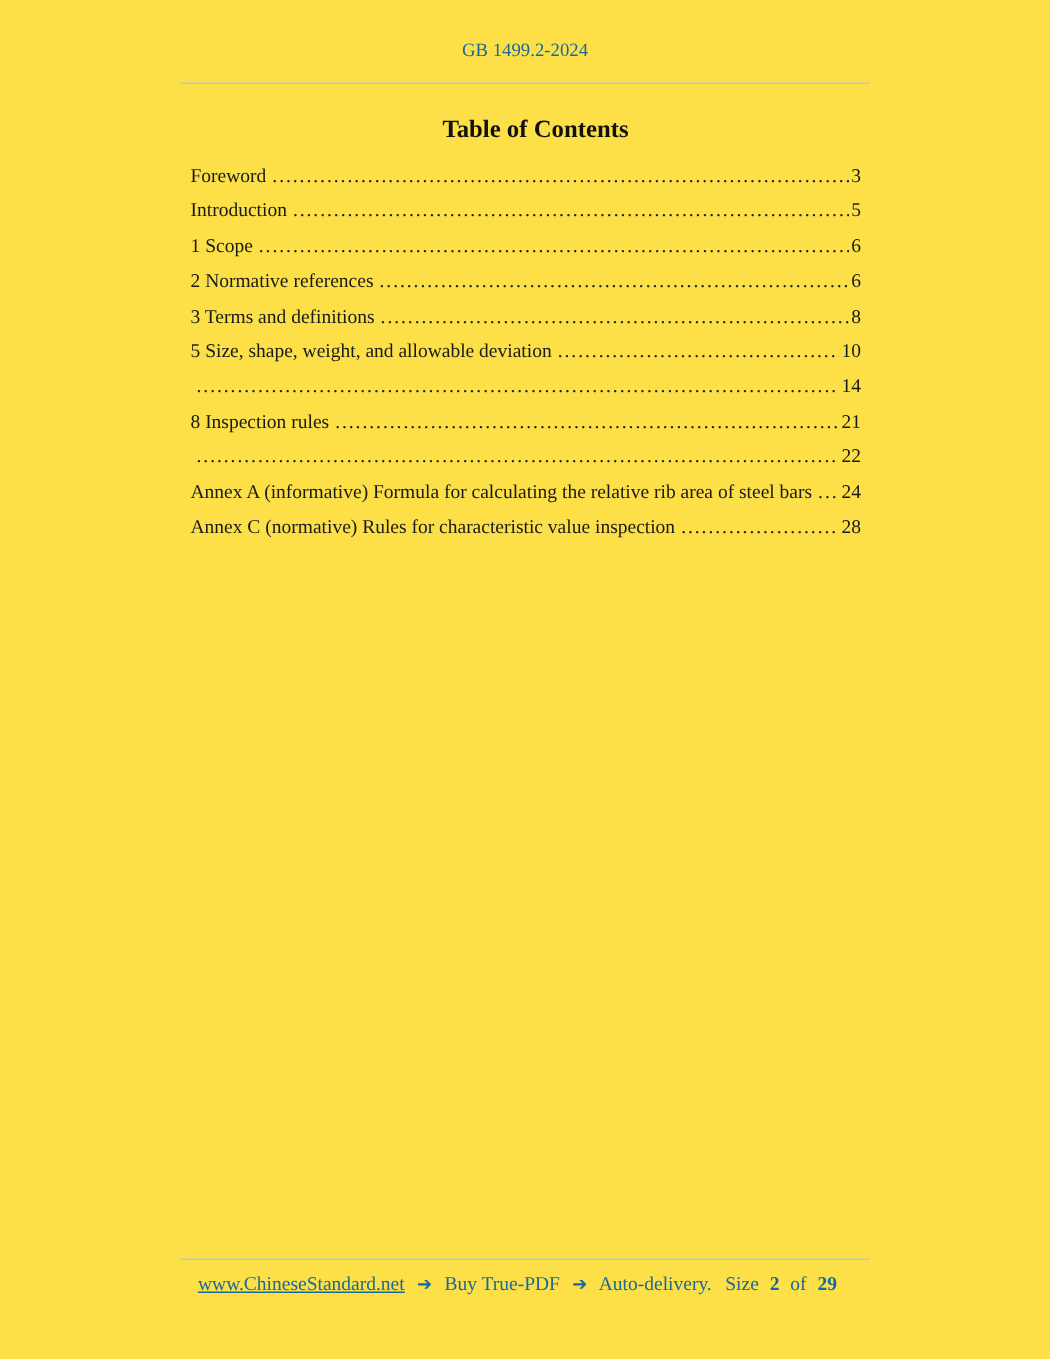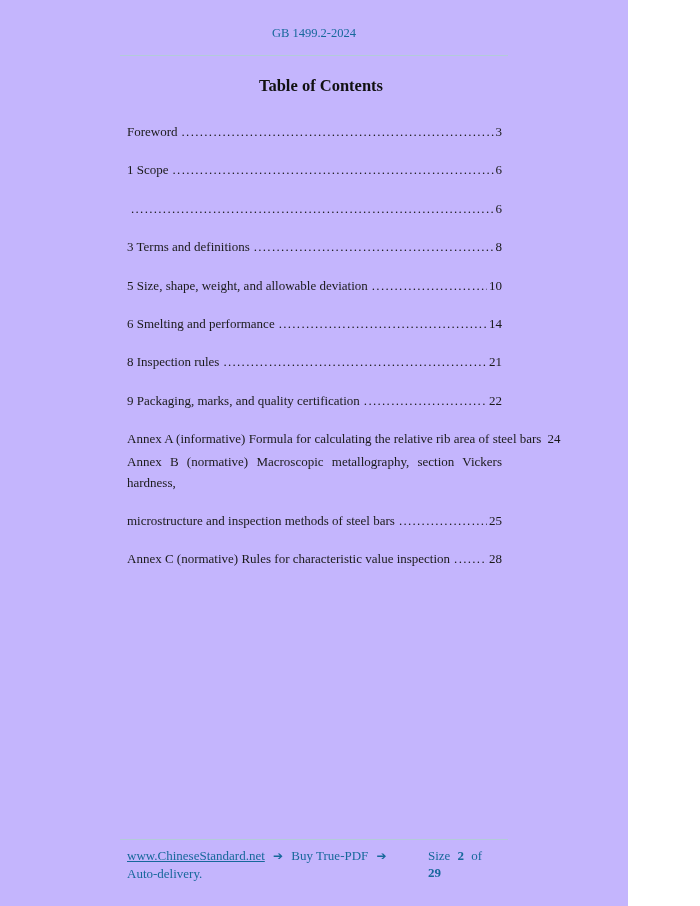--- a/index.html
+++ b/index.html
@@ -2,23 +2,23 @@
 <html><head>
 <meta charset="utf-8">
 <style>
   html, body {
     margin: 0;
     padding: 0;
     background: #ffffff;
   }
   .page {
     position: relative;
-    width: 628px;
+    width: 700px;
     height: 906px;
-    background: #c4b5fd;
+    background: #fde047;
     font-family: "Liberation Serif", "DejaVu Serif", serif;
     color: #1a1a1a;
     overflow: hidden;
   }
   
   .header-text {
     position: absolute;
     top: 26px;
     left: 0;
     right: 0;
@@ -53,21 +53,20 @@
     position: absolute;
     top: 105px;
     left: 127px;
     right: 126px;
     font-size: 13px;
     line-height: 23.4px;
   }
   .toc-line {
     display: flex;
     align-items: flex-start;
-    margin-top: 15px;
   }
   .toc-label {
     white-space: nowrap;
   }
   .toc-justified {
     text-align: justify;
     text-align-last: justify;
     line-height: 21.5px;
   }
   .leader {
@@ -93,21 +92,21 @@
     left: 120px;
     right: 120px;
     border-top: 1px solid #b3cbd9;
   }
   .footer-row {
     position: absolute;
     top: 847px;
     left: 127px;
     right: 137px;
     display: flex;
-    justify-content: flex-end;
+    justify-content: center;
     align-items: baseline;
     font-size: 13px;
     line-height: 17px;
     color: #17689b;
   }
   .footer-left .seg {
     margin-right: 5px;
   }
   .site-link {
     color: #17689b;
@@ -140,79 +139,77 @@
   <div class="toc">
       <div class="toc-entry">
         <div class="toc-line">
           <span class="toc-label">Foreword</span>
           <span class="leader"></span>
           <span class="toc-page">3</span>
         </div>
       </div>
       <div class="toc-entry">
         <div class="toc-line">
+          <span class="toc-label">Introduction</span>
+          <span class="leader"></span>
+          <span class="toc-page">5</span>
+        </div>
+      </div>
+      <div class="toc-entry">
+        <div class="toc-line">
           <span class="toc-label">1 Scope</span>
           <span class="leader"></span>
           <span class="toc-page">6</span>
         </div>
       </div>
       <div class="toc-entry">
         <div class="toc-line">
+          <span class="toc-label">2 Normative references</span>
           <span class="leader"></span>
           <span class="toc-page">6</span>
         </div>
       </div>
       <div class="toc-entry">
         <div class="toc-line">
           <span class="toc-label">3 Terms and definitions</span>
           <span class="leader"></span>
           <span class="toc-page">8</span>
         </div>
       </div>
       <div class="toc-entry">
         <div class="toc-line">
           <span class="toc-label">5 Size, shape, weight, and allowable deviation</span>
           <span class="leader"></span>
           <span class="toc-page">10</span>
         </div>
       </div>
       <div class="toc-entry">
         <div class="toc-line">
-          <span class="toc-label">6 Smelting and performance</span>
           <span class="leader"></span>
           <span class="toc-page">14</span>
         </div>
       </div>
       <div class="toc-entry">
         <div class="toc-line">
           <span class="toc-label">8 Inspection rules</span>
           <span class="leader"></span>
           <span class="toc-page">21</span>
         </div>
       </div>
       <div class="toc-entry">
         <div class="toc-line">
-          <span class="toc-label">9 Packaging, marks, and quality certification</span>
           <span class="leader"></span>
           <span class="toc-page">22</span>
         </div>
       </div>
       <div class="toc-entry">
         <div class="toc-line">
           <span class="toc-label">Annex A (informative) Formula for calculating the relative rib area of steel bars</span>
           <span class="leader"></span>
           <span class="toc-page">24</span>
-        </div>
-      </div>
-      <div class="toc-entry">
-        <div class="toc-justified">Annex B (normative) Macroscopic metallography, section Vickers hardness,</div>
-        <div class="toc-line">
-          <span class="toc-label">microstructure and inspection methods of steel bars</span>
-          <span class="leader"></span>
-          <span class="toc-page">25</span>
         </div>
       </div>
       <div class="toc-entry">
         <div class="toc-line">
           <span class="toc-label">Annex C (normative) Rules for characteristic value inspection</span>
           <span class="leader"></span>
           <span class="toc-page">28</span>
         </div>
       </div>
     </div>

